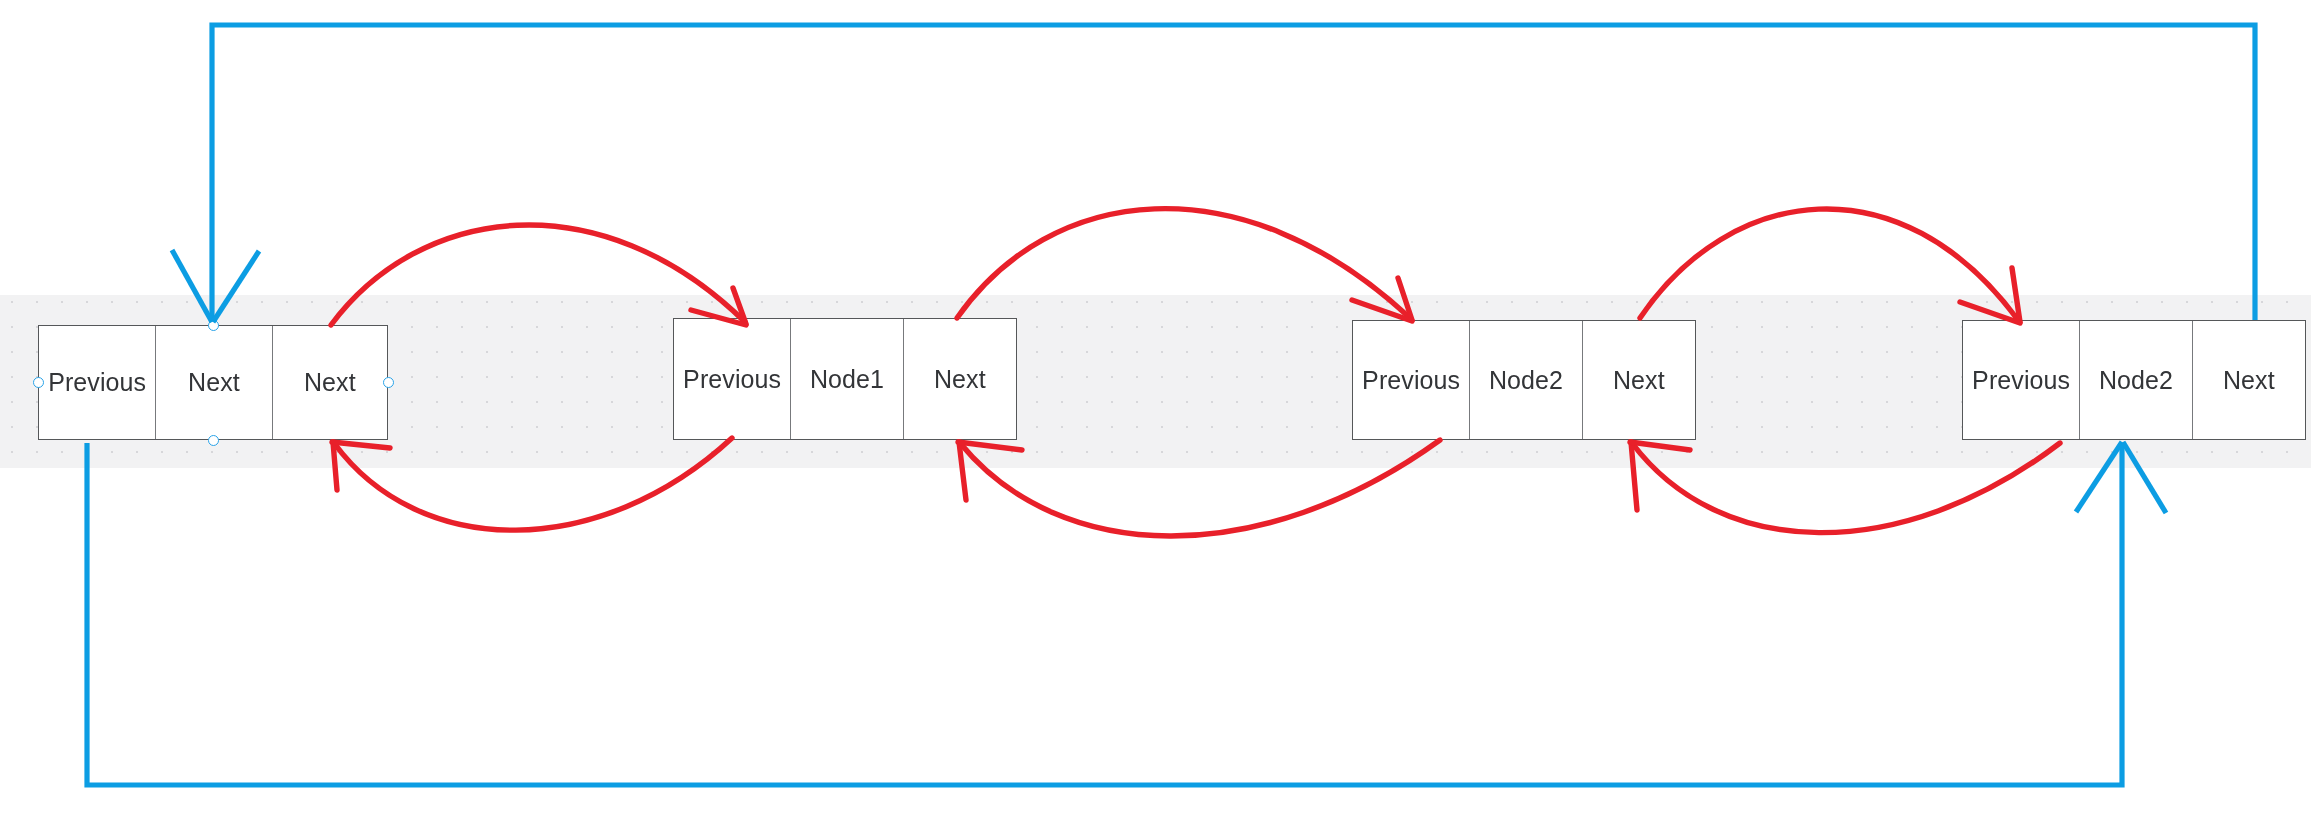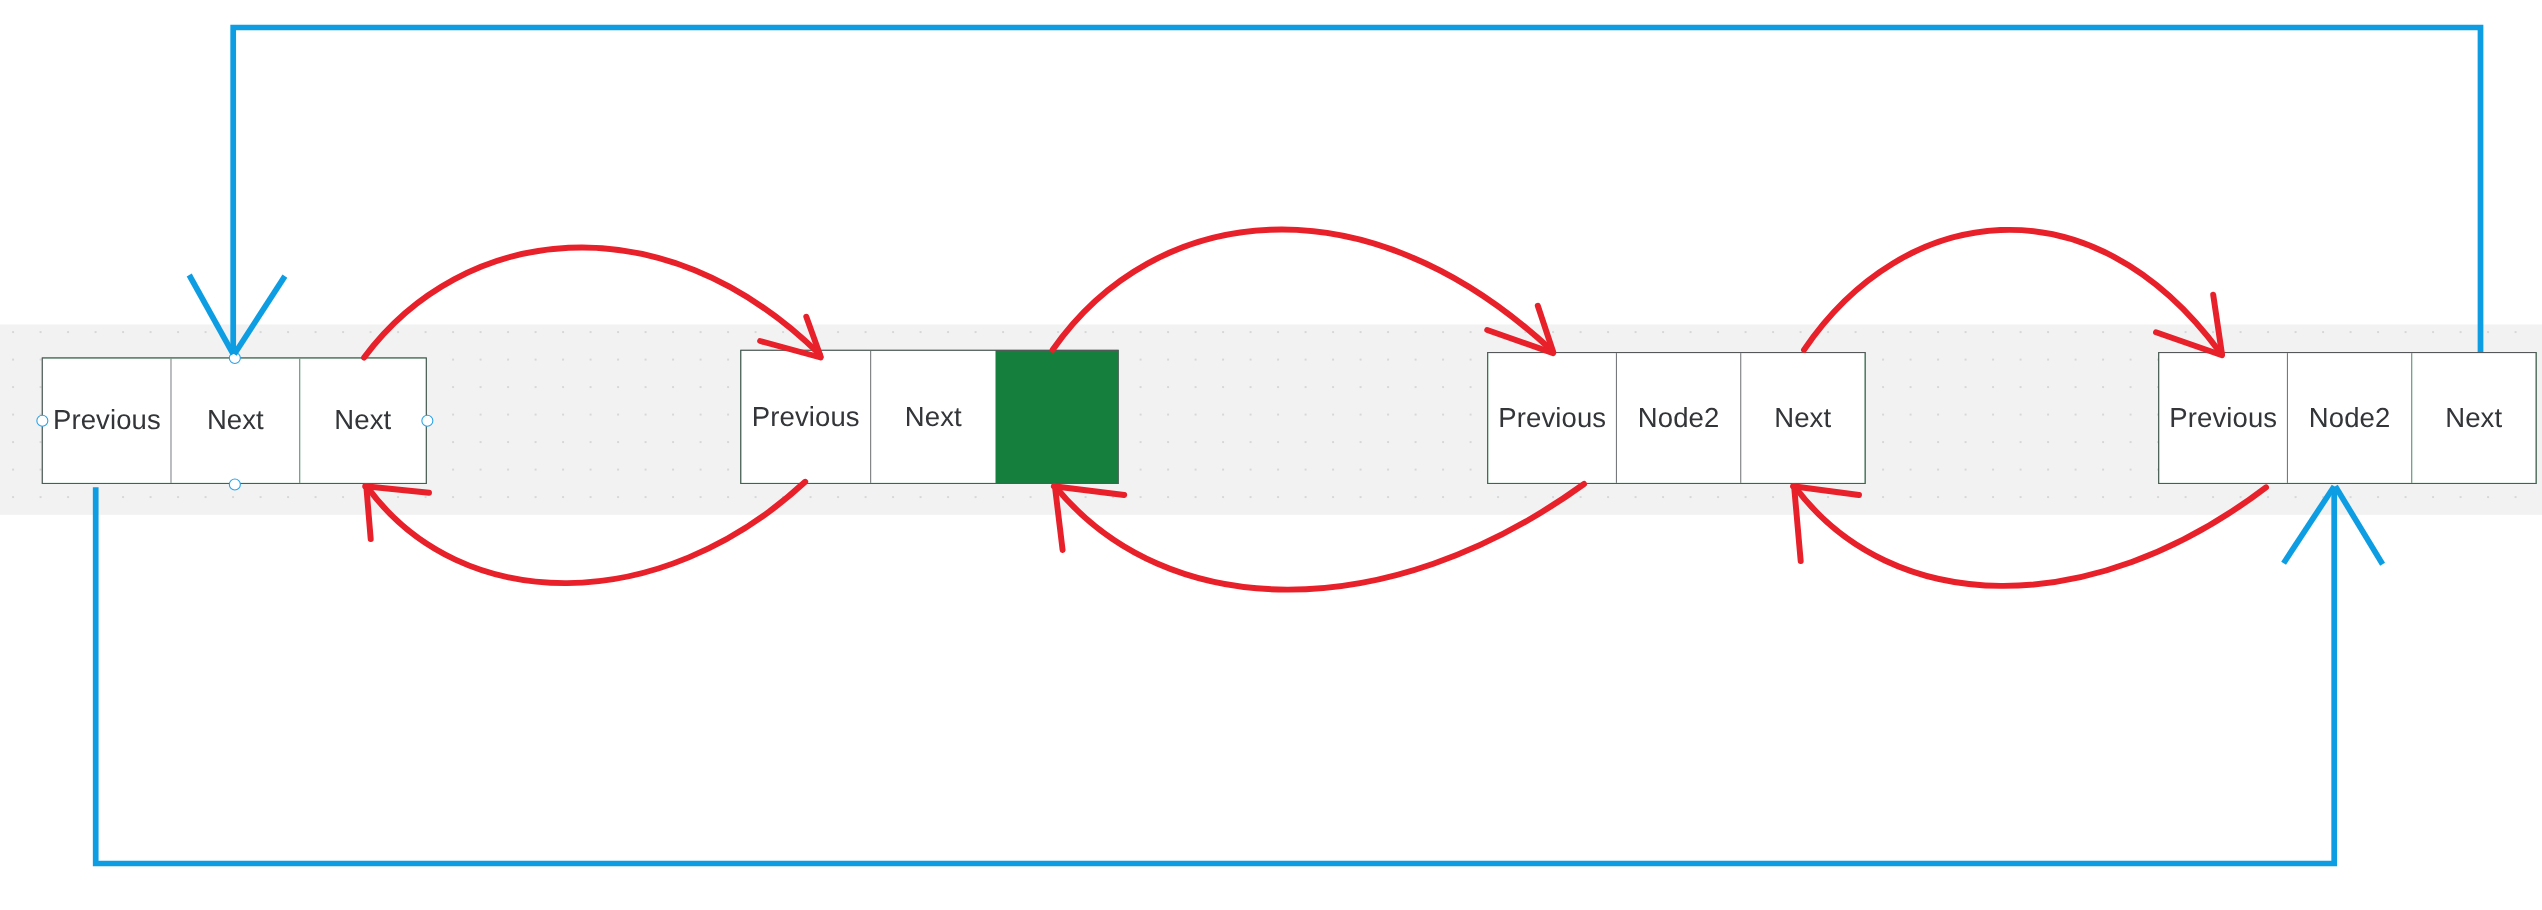--- a/index.html
+++ b/index.html
@@ -31,21 +31,21 @@
       radial-gradient(circle at 1px 1px, #d7d7da 1.1px, transparent 1.2px);
     background-size: 25px 25px;
     background-position: 11px 6px;
   }
 
   
   .node {
     position: absolute;
     display: flex;
     box-sizing: border-box;
-    background: #15803d;
+    background: #c4b5fd;
     border: 1.6px solid #555759;
   }
   .cell {
     box-sizing: border-box;
     display: flex;
     align-items: center;
     justify-content: center;
     background: #ffffff;
     color: #333538;
     font-size: 25px;
@@ -92,20 +92,21 @@
     <div class="cell" style="width:117px;">Next</div>
     <div class="cell" style="width:115px;">Next</div>
   </div>
   <div class="handle" style="left:33px;  top:377px;"></div>
   <div class="handle" style="left:383px; top:377px;"></div>
   <div class="handle" style="left:208px; top:320px;"></div>
   <div class="handle" style="left:208px; top:435px;"></div>
 
   <div class="node" style="left:673px;top:318px;width:344px;height:122px;">
     <div class="cell" style="width:118px;">Previous</div>
+    <div class="cell" style="width:113px;">Node1</div>
     <div class="cell" style="width:113px;">Next</div>
   </div>
 
   <div class="node" style="left:1352px;top:320px;width:344px;height:120px;">
     <div class="cell" style="width:118px;">Previous</div>
     <div class="cell" style="width:113px;">Node2</div>
     <div class="cell" style="width:113px;">Next</div>
   </div>
 
   <div class="node" style="left:1962px;top:320px;width:344px;height:120px;">

